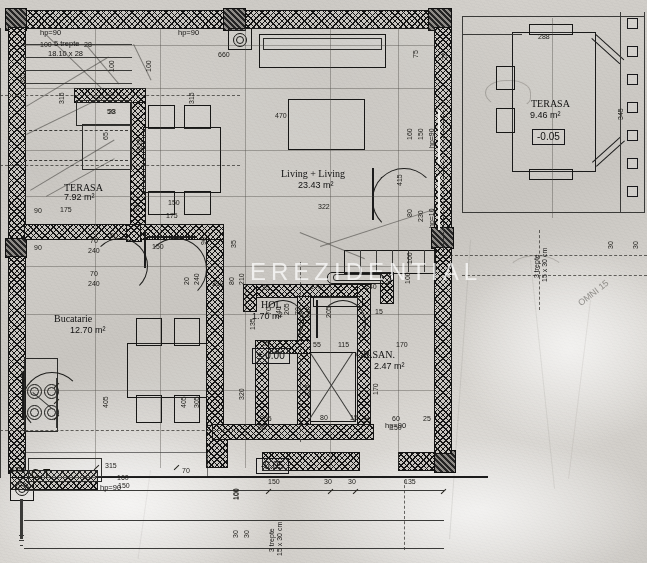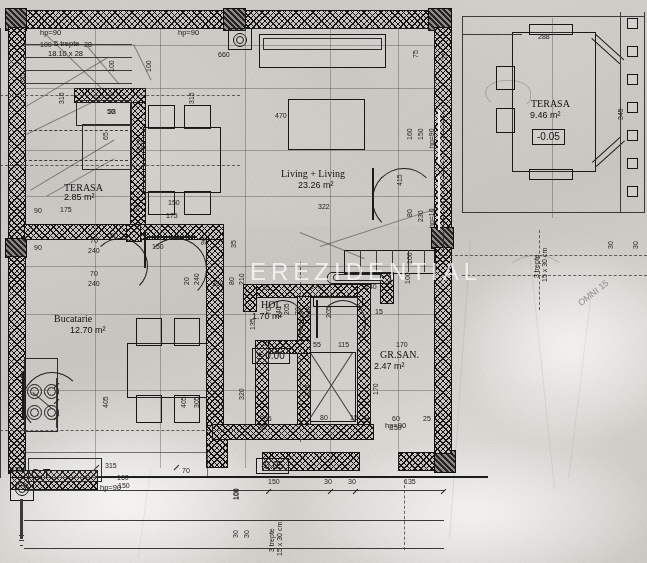--- a/index.html
+++ b/index.html
@@ -271,32 +271,32 @@
   <div class="ln vfaint" style="left:245px;top:28px;width:1px;height:440px;"></div>
   <div class="ln vfaint" style="left:330px;top:28px;width:1px;height:440px;"></div>
   <div class="ln vfaint" style="left:398px;top:28px;width:1px;height:440px;"></div>
 
   <div class="ln thin" style="left:24px;top:490px;width:420px;height:1px;"></div>
   <div class="ln thin" style="left:24px;top:520px;width:420px;height:1px;"></div>
   <div class="ln thin" style="left:24px;top:548px;width:420px;height:1px;"></div>
   <div class="ln thin" style="left:0px;top:28px;width:1px;height:450px;"></div>
 
   <div class="rname" style="left:64px;top:182px;">TERASA</div>
-  <div class="rarea" style="left:64px;top:192px;">2.85 m²</div>
+  <div class="rarea" style="left:64px;top:192px;">7.92 m²</div>
 
   <div class="rname" style="left:281px;top:168px;">Living + Living</div>
-  <div class="rarea" style="left:298px;top:180px;">23.26 m²</div>
+  <div class="rarea" style="left:298px;top:180px;">23.43 m²</div>
 
   <div class="rname" style="left:54px;top:313px;">Bucatarie</div>
   <div class="rarea" style="left:70px;top:325px;">12.70 m²</div>
 
   <div class="rname" style="left:261px;top:299px;">HOL</div>
   <div class="rarea" style="left:252px;top:311px;">1.70 m²</div>
 
-  <div class="rname" style="left:380px;top:349px;text-align:center;">GR.SAN.</div>
+  <div class="rname" style="left:356px;top:349px;text-align:center;">GR.SAN.</div>
   <div class="rarea" style="left:374px;top:361px;">2.47 m²</div>
 
   <div class="rname" style="left:531px;top:98px;">TERASA</div>
   <div class="rarea" style="left:530px;top:110px;">9.46 m²</div>
 
   <div class="lvl" style="left:252px;top:348px;">± 0.00</div>
   <div class="lvl" style="left:532px;top:129px;">-0.05</div>
   <div class="lvl" style="left:256px;top:458px;">-0.05</div>
 
   <div class="txt" style="left:31px;top:470px;">C.T.</div>

